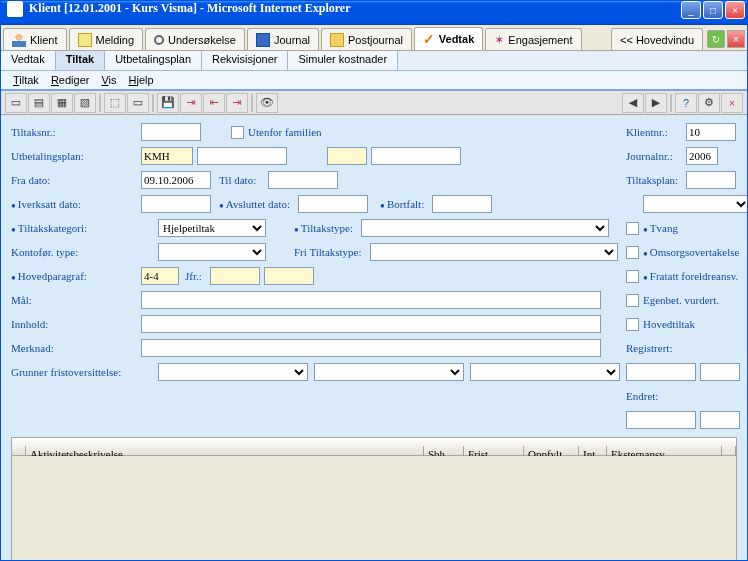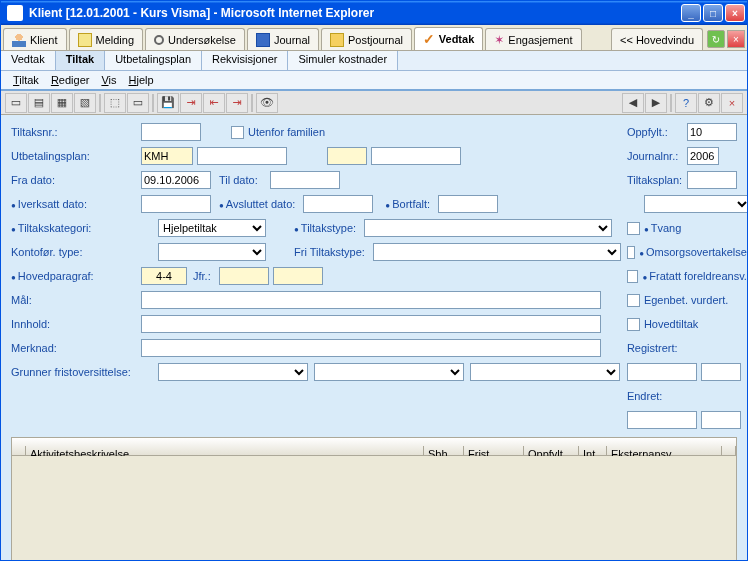--- a/index.html
+++ b/index.html
@@ -1,18 +1,18 @@
 <!DOCTYPE html>
 <html><head>
 <meta charset="utf-8">
 <style>
 * { box-sizing: border-box; margin: 0; padding: 0; }
 body { font-family: Tahoma, Arial, sans-serif; font-size: 11px; background: #fff; overflow: hidden; }
 .window { width: 748px; height: 561px; border: 1px solid #0054e3; display: flex; flex-direction: column; }
-.titlebar { height: 24px; background: linear-gradient(to bottom, #3a95ff 0%, #0054e3 10%, #0054e3 90%, #003db8 100%); display: flex; align-items: center; padding: 0 2px; color: #fff; font-weight: bold; font-size: 12px; }
+.titlebar { height: 24px; background: linear-gradient(to bottom, #3a95ff 0%, #0054e3 10%, #0054e3 90%, #003db8 100%); display: flex; align-items: flex-start; padding: 0 2px; color: #fff; font-weight: bold; font-size: 12px; font-family: Liberation Serif, serif; }
 .titlebar-icon { width: 16px; height: 16px; margin: 0 4px; background: #fff; border-radius: 2px; display: inline-block; }
 .titlebar-text { flex: 1; padding-left: 2px; }
 .titlebar-buttons { display: flex; gap: 2px; }
 .titlebar-btn { width: 20px; height: 18px; background: linear-gradient(to bottom, #7ba7e8, #3868c0); border: 1px solid #fff; border-radius: 3px; color: #fff; font-weight: bold; font-size: 10px; display: flex; align-items: center; justify-content: center; cursor: pointer; }
 .titlebar-btn.close { background: linear-gradient(to bottom, #f5a09e, #e04343); }
 .tabbar { height: 26px; background: #ece9d8; border-bottom: 1px solid #aca899; display: flex; align-items: flex-end; padding: 0 2px; }
 .tab { height: 22px; padding: 3px 8px; background: #f5f4ee; border: 1px solid #aca899; border-bottom: none; border-radius: 3px 3px 0 0; margin-right: 2px; display: flex; align-items: center; gap: 4px; color: #000; cursor: pointer; white-space: nowrap; }
 .tab.active { background: #fff; font-weight: bold; height: 23px; }
 .tab-icon { width: 14px; height: 14px; display: inline-block; }
 .icon-person { background: radial-gradient(circle at 50% 30%, #f4c08a 30%, transparent 30%), linear-gradient(to bottom, transparent 60%, #4a7fc5 60%); border-radius: 50% 50% 0 0; }
@@ -29,21 +29,21 @@
 .subtabbar { height: 20px; background: #e5f0fa; border-bottom: 1px solid #9db8d8; display: flex; }
 .subtab { padding: 2px 10px; border-right: 1px solid #9db8d8; background: #f0f6fc; cursor: pointer; color: #000; }
 .subtab.active { background: #d5e5f5; font-weight: bold; }
 .menubar { height: 20px; background: #eef5fc; border-bottom: 2px solid #7aa8d8; display: flex; align-items: center; padding: 0 6px; }
 .menu-item { padding: 2px 6px; cursor: pointer; }
 .menu-item u { text-decoration: underline; }
 .toolbar { height: 24px; background: #e5e5e5; border-bottom: 1px solid #aca899; display: flex; align-items: center; padding: 0 4px; gap: 1px; }
 .tool-btn { width: 22px; height: 20px; border: 1px solid #c0c0c0; background: #e8e8e8; display: flex; align-items: center; justify-content: center; cursor: pointer; font-size: 11px; color: #404040; }
 .tool-sep { width: 2px; height: 18px; background: #c0c0c0; margin: 0 2px; }
 .tool-spacer { flex: 1; }
-.form-area { flex: 1; background: #d9ebf9; padding: 6px 10px; position: relative; overflow: hidden; }
+.form-area { flex: 1; background: #d9ebf9; padding: 6px 10px; position: relative; overflow: hidden; font-family: Liberation Serif, serif; }
 .form-row { display: flex; align-items: center; min-height: 22px; margin-bottom: 2px; }
 .label { color: #1a4ca5; padding-right: 4px; white-space: nowrap; }
 .label.bullet::before { content: "●"; color: #1a4ca5; font-size: 8px; margin-right: 2px; }
 input.field, select.field { height: 18px; border: 1px solid #7f9db9; background: #fff; font-family: inherit; font-size: 11px; padding: 0 2px; }
 input.field.yellow { background: #fff9d0; }
 select.field { padding: 0; margin-left: 17px; }
 .checkbox { width: 13px; height: 13px; border: 1px solid #7f9db9; background: #fff; display: inline-block; vertical-align: middle; margin-right: 4px; }
 .grid-area { display: flex; flex-direction: column; margin-top: 4px; border: 1px solid #aca899; }
 .grid-header { height: 18px; background: linear-gradient(to bottom, #fff, #e5e2d6); border-bottom: 1px solid #aca899; display: flex; }
 .grid-col { border-right: 1px solid #aca899; padding: 2px 4px; font-size: 11px; color: #000; margin-top: 8px; }
@@ -197,21 +197,21 @@
         <div class="form-row">
           <span class="label col-left">Kontofør. type:</span>
           <select class="field" style="width:108px"></select>
           <span style="width:28px"></span>
           <span class="label">Fri Tiltakstype:</span>
           <select class="field" style="width:248px;margin-left:4px"></select>
         </div>
 
         <div class="form-row">
           <span class="label bullet col-left">Hovedparagraf:</span>
-          <input class="field yellow" style="width: 46px; text-align: center;" value="4-4">
+          <input class="field yellow" style="width: 38px;" value="4-4">
           <span style="width:6px"></span>
           <span class="label">Jfr.:</span>
           <input class="field yellow" style="width: 50px; margin-left: 4px;">
           <input class="field yellow" style="width: 50px; margin-left: 4px;">
         </div>
 
         <div class="form-row">
           <span class="label col-left">Mål:</span>
           <input class="field" style="width: 460px;">
         </div>
@@ -226,21 +226,21 @@
         <div class="form-row">
           <span class="label col-left" style="line-height:11px">Grunner fristoversittelse:</span>
           <select class="field" style="width:150px"></select>
           <select class="field" style="width:150px;margin-left:6px"></select>
           <select class="field" style="width:150px;margin-left:6px"></select>
         </div>
       </div>
 
       <div style="width:130px;padding-left:6px;">
         <div class="form-row">
-            <span class="label" style="width:60px">Oppfylt.:</span>
+            <span class="label" style="width:60px">Klientnr.:</span>
             <input class="field" style="width: 50px;" value="10">
           </div>
         <div class="form-row">
             <span class="label" style="width:60px">Journalnr.:</span>
             <input class="field" style="width: 32px;" value="2006">
           </div>
         <div class="form-row">
             <span class="label" style="width:60px">Tiltaksplan:</span>
             <input class="field" style="width: 50px;">
           </div>

